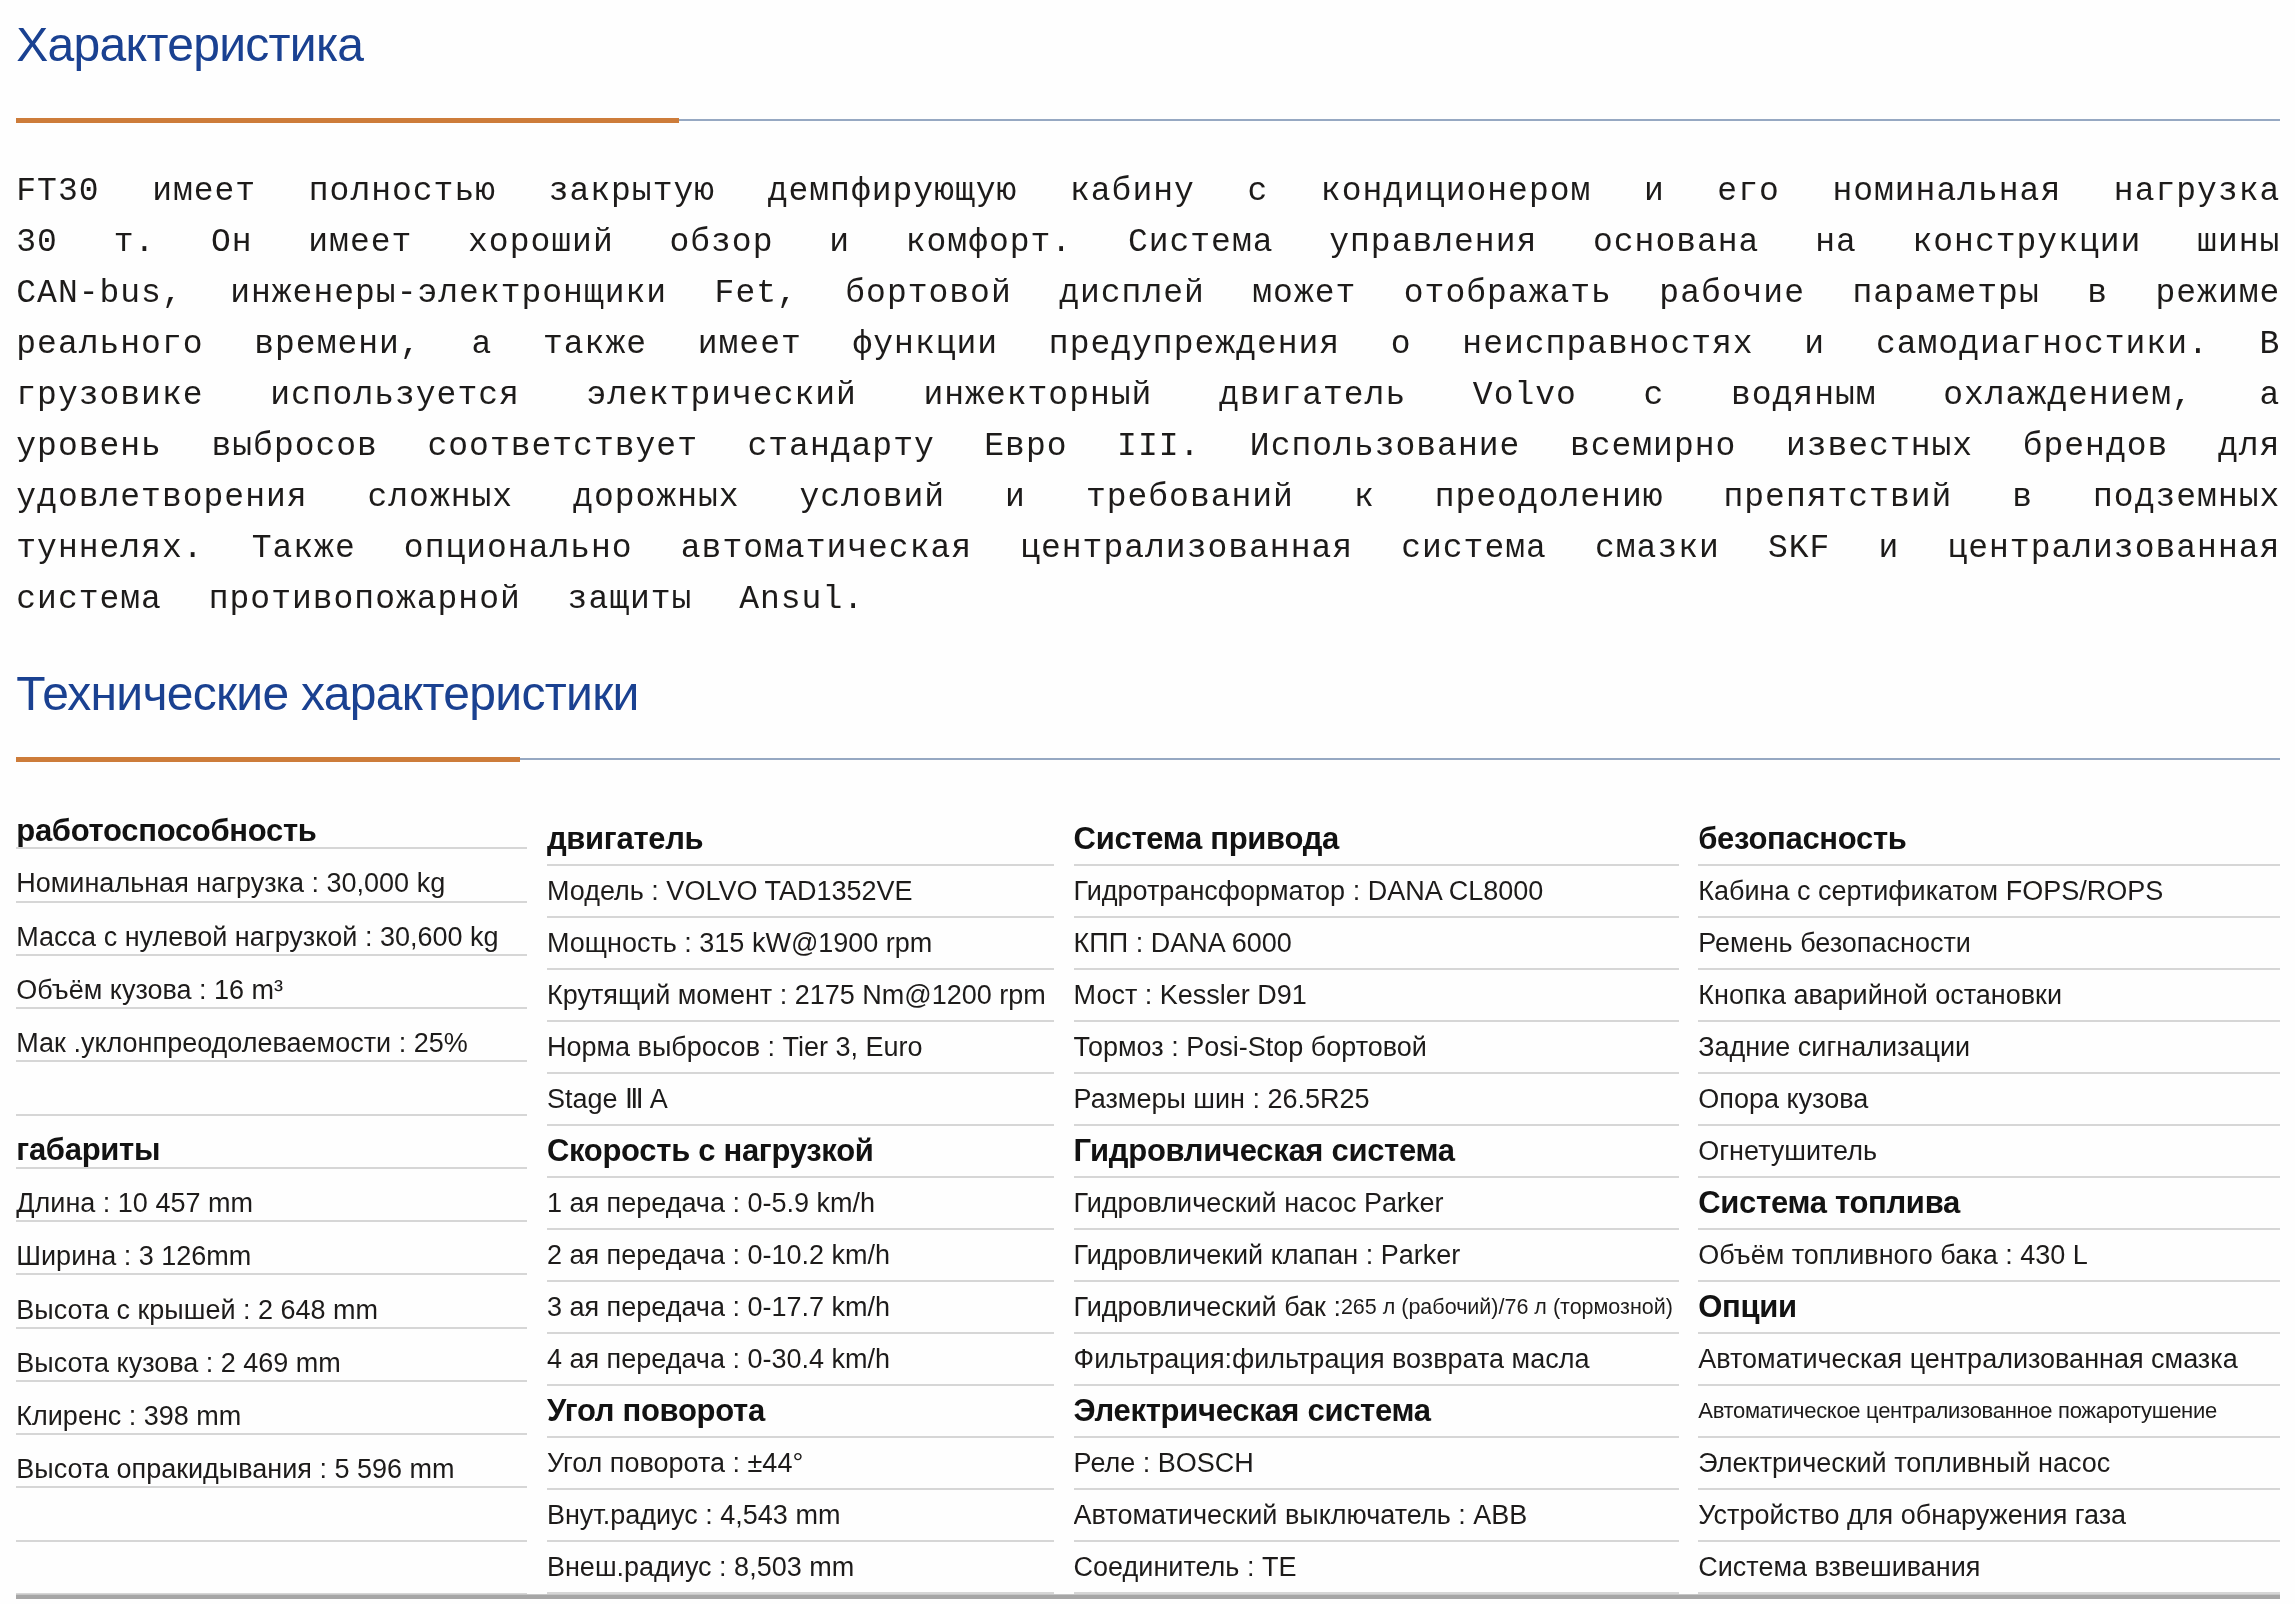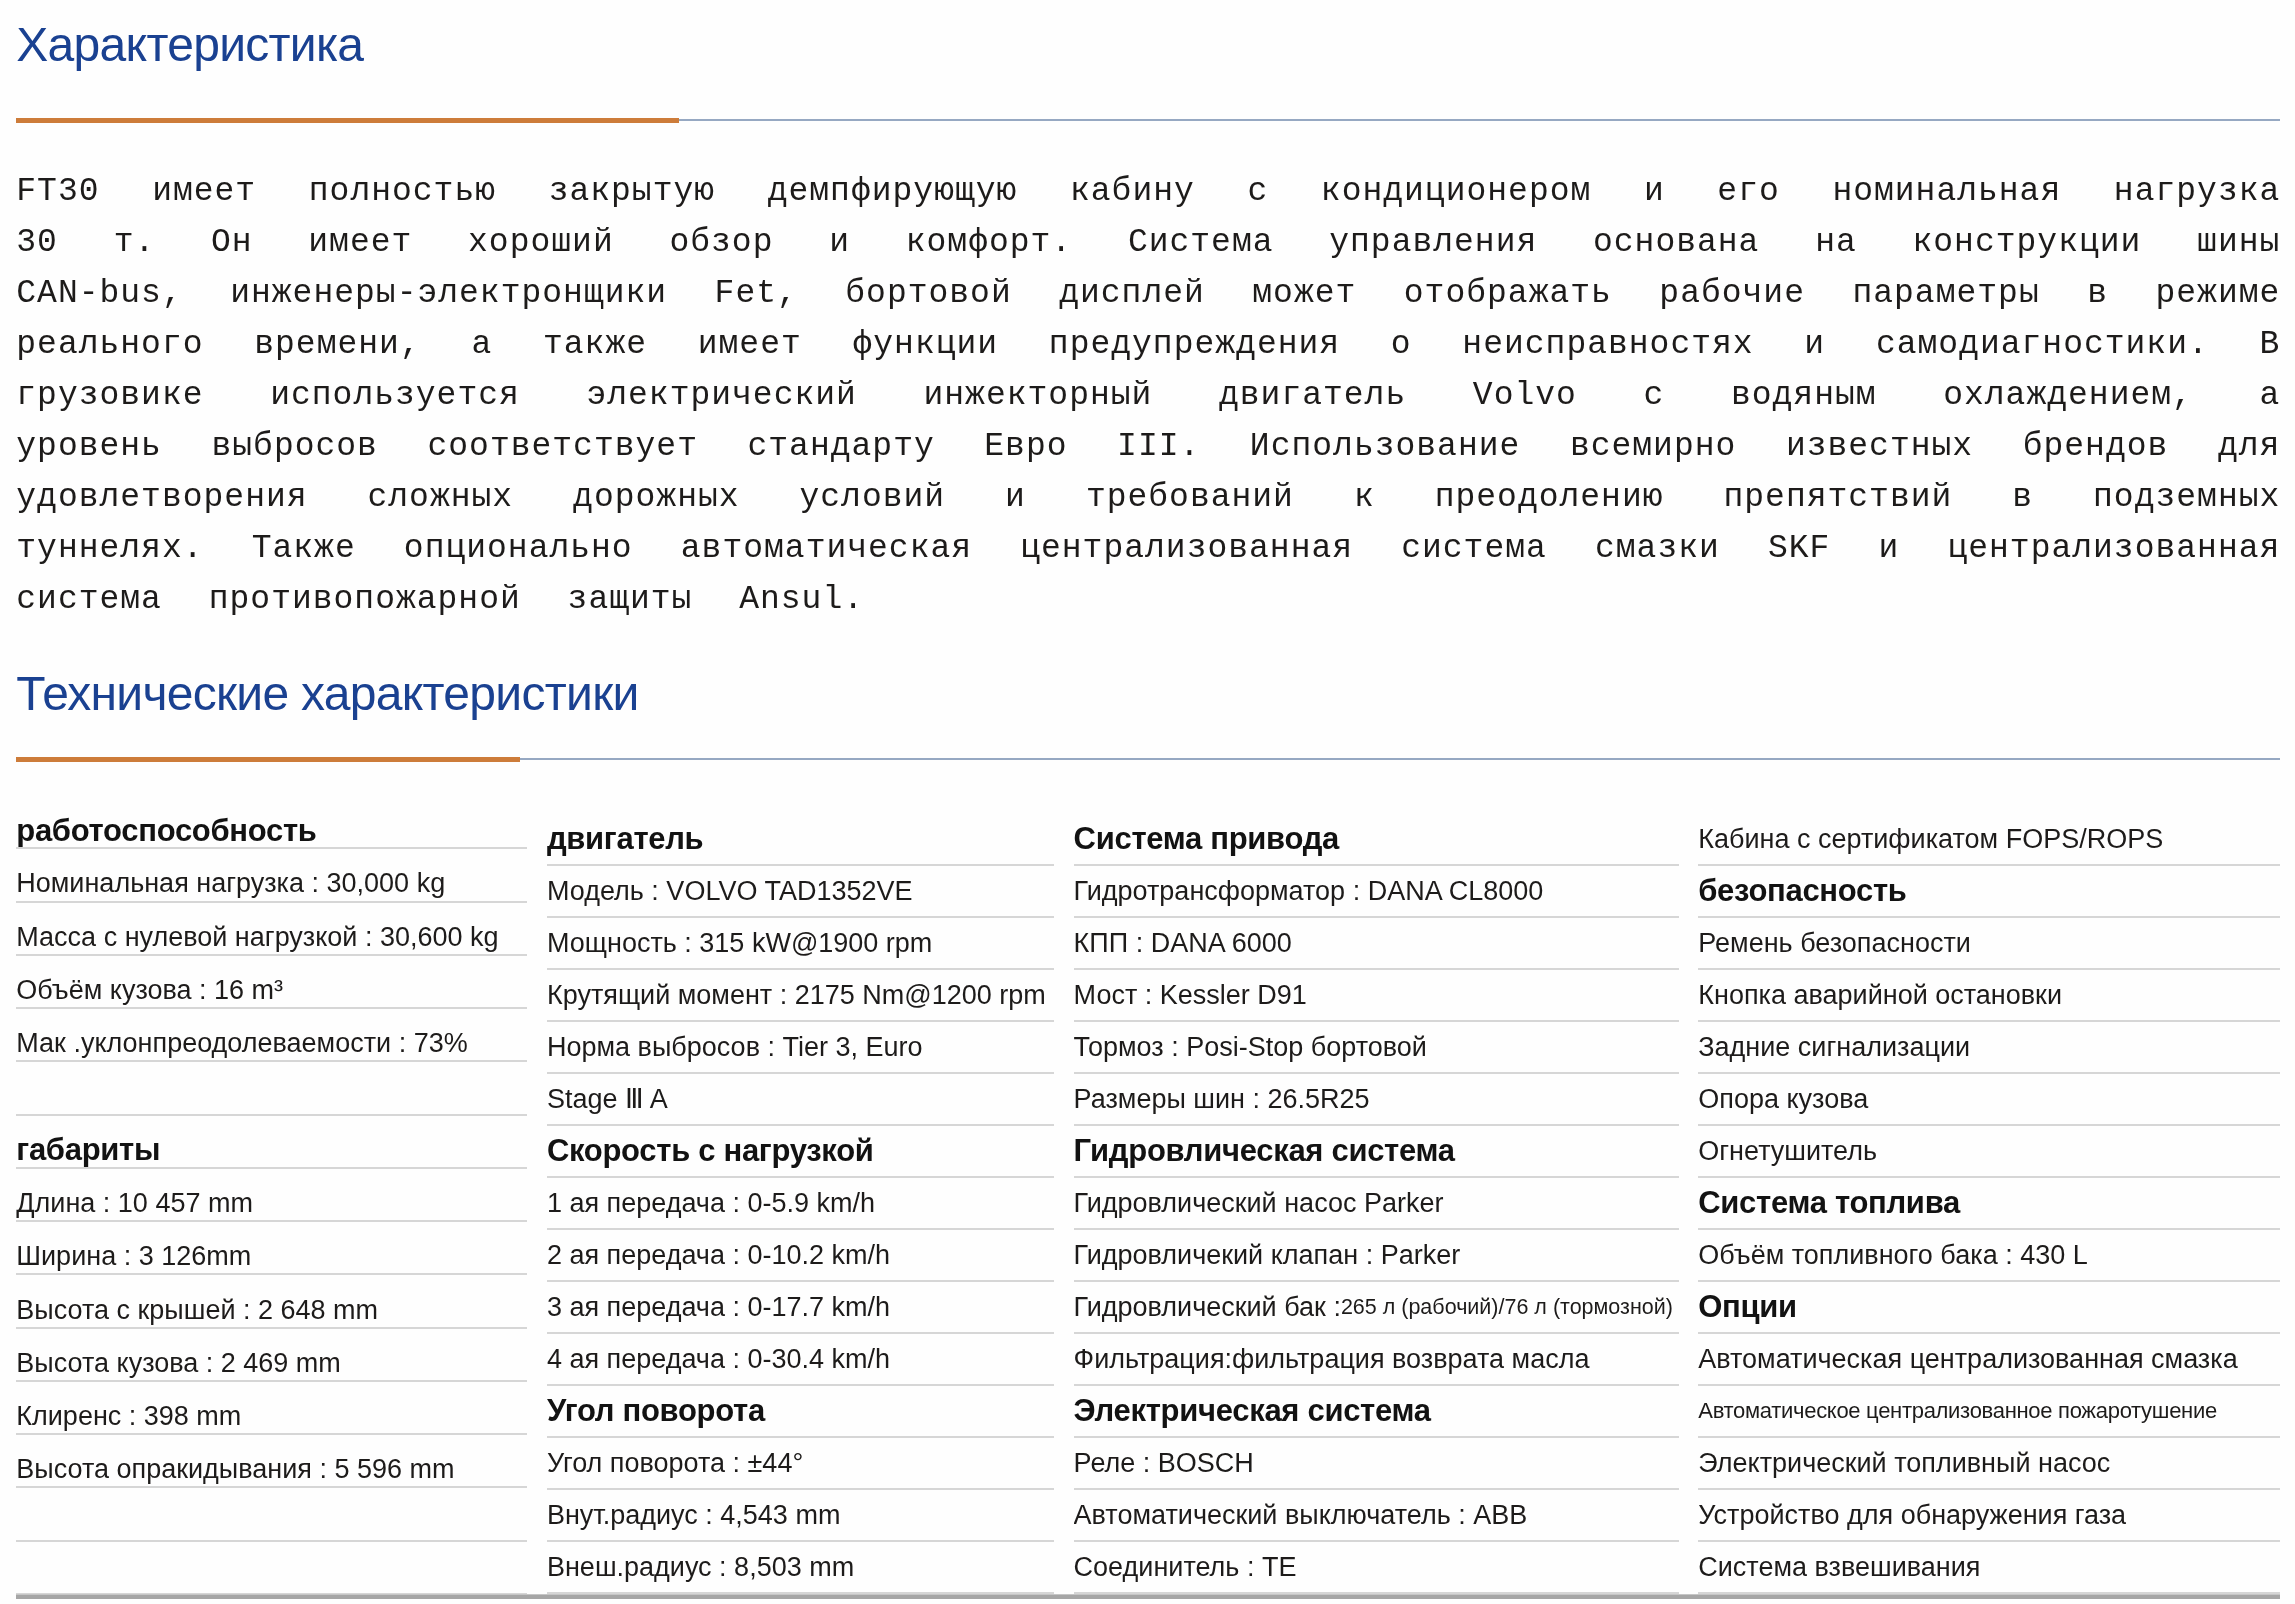--- a/index.html
+++ b/index.html
@@ -90,21 +90,21 @@
         <div class="row">
           <span>Номинальная нагрузка : 30,000 kg</span>
         </div>
         <div class="row">
           <span>Масса с нулевой нагрузкой : 30,600 kg</span>
         </div>
         <div class="row">
           <span>Объём кузова : 16 m³</span>
         </div>
         <div class="row">
-          <span>Мак .уклонпреодолеваемости : 73%</span>
+          <span>Мак .уклонпреодолеваемости : 25%</span>
         </div>
         <div class="row empty"></div>
         <div class="row hdr">
           <span>габариты</span>
         </div>
         <div class="row">
           <span>Длина : 10 457 mm</span>
         </div>
         <div class="row">
           <span>Ширина : 3 126mm</span>
@@ -213,25 +213,25 @@
           <span>Реле :  BOSCH</span>
         </div>
         <div class="row">
           <span>Автоматический выключатель : ABB</span>
         </div>
         <div class="row">
           <span>Соединитель : TE</span>
         </div>
       </div>
       <div class="col">
+        <div class="row hdr">
+          <span>безопасность</span>
+        </div>
         <div class="row">
           <span>Кабина с сертификатом FOPS/ROPS</span>
-        </div>
-        <div class="row hdr">
-          <span>безопасность</span>
         </div>
         <div class="row">
           <span>Ремень безопасности</span>
         </div>
         <div class="row">
           <span>Кнопка аварийной остановки</span>
         </div>
         <div class="row">
           <span>Задние сигнализации</span>
         </div>

